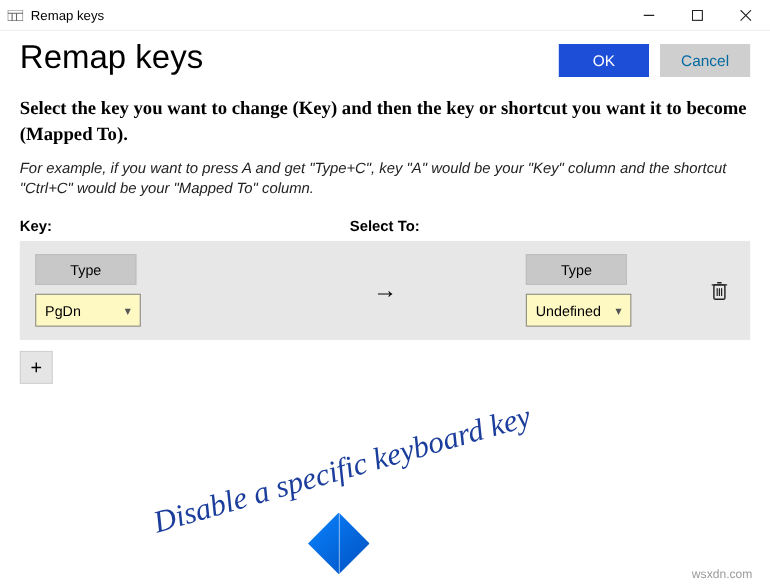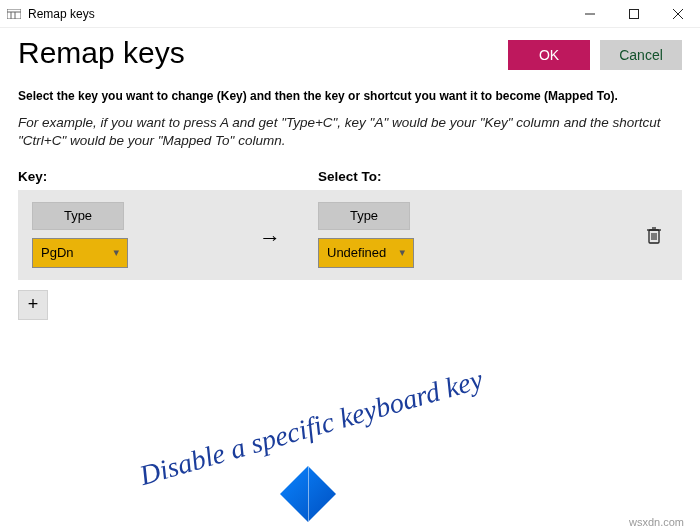--- a/index.html
+++ b/index.html
@@ -55,43 +55,44 @@
     .btn {
       min-width: 82px;
       height: 30px;
       border: none;
       font-size: 14px;
       cursor: pointer;
       display: inline-flex;
       align-items: center;
       justify-content: center;
     }
-    .btn-primary { background: #be185d; color: #fff; }
-    .btn-default { background: #cfcfcf; color: #14532d; }
+    .btn-primary { background: #1d4ed8; color: #fff; }
+    .btn-default { background: #cfcfcf; color: #0369a1; }
 
     .content { padding: 18px 18px 0 18px; }
-    .desc-bold { font-size: 12px; font-weight: 600; margin-bottom: 10px; line-height: 1.35;}
+    .desc-bold { font-size: 17px; font-weight: 600; margin-bottom: 10px; line-height: 1.35; font-family: Liberation Serif, serif;}
     .desc-italic { font-size: 13.5px; font-style: italic; color: #222; line-height: 1.35;}
 
     .columns-labels {
       display: flex;
       margin-top: 18px;
       font-size: 13.5px;
       font-weight: 600;
     }
     .col-key { width: 300px; }
     .col-mapped { flex: 1; }
 
     .mapping-row {
       margin-top: 6px;
       background: #e7e7e7;
       display: flex;
       align-items: center;
       padding: 12px 14px 12px 14px;
       position: relative;
+      justify-content: space-between;
     }
     .mapping-col { display: flex; flex-direction: column; gap: 8px; }
     .mapping-col.key-col { width: 190px; }
     .mapping-arrow {
       width: 96px;
       text-align: center;
       font-size: 22px;
       color: #000;
       align-self: center;
       font-weight: 300;
@@ -99,21 +100,21 @@
     .mapping-col.mapped-col { width: 190px; }
     .type-btn {
       width: 92px; height: 28px;
       background: #c8c8c8;
       border: 1px solid #bdbdbd;
       font-size: 13px;
       cursor: pointer;
     }
     .select-box {
       width: 96px; height: 30px;
-      background: #eab308;
+      background: #fef9c3;
       border: 1px solid #888;
       display: flex;
       align-items: center;
       justify-content: space-between;
       padding: 0 8px;
       font-size: 13px;
       cursor: pointer;
     }
     .select-box .chev { font-size: 11px; color: #555; }
     .trash-btn {

